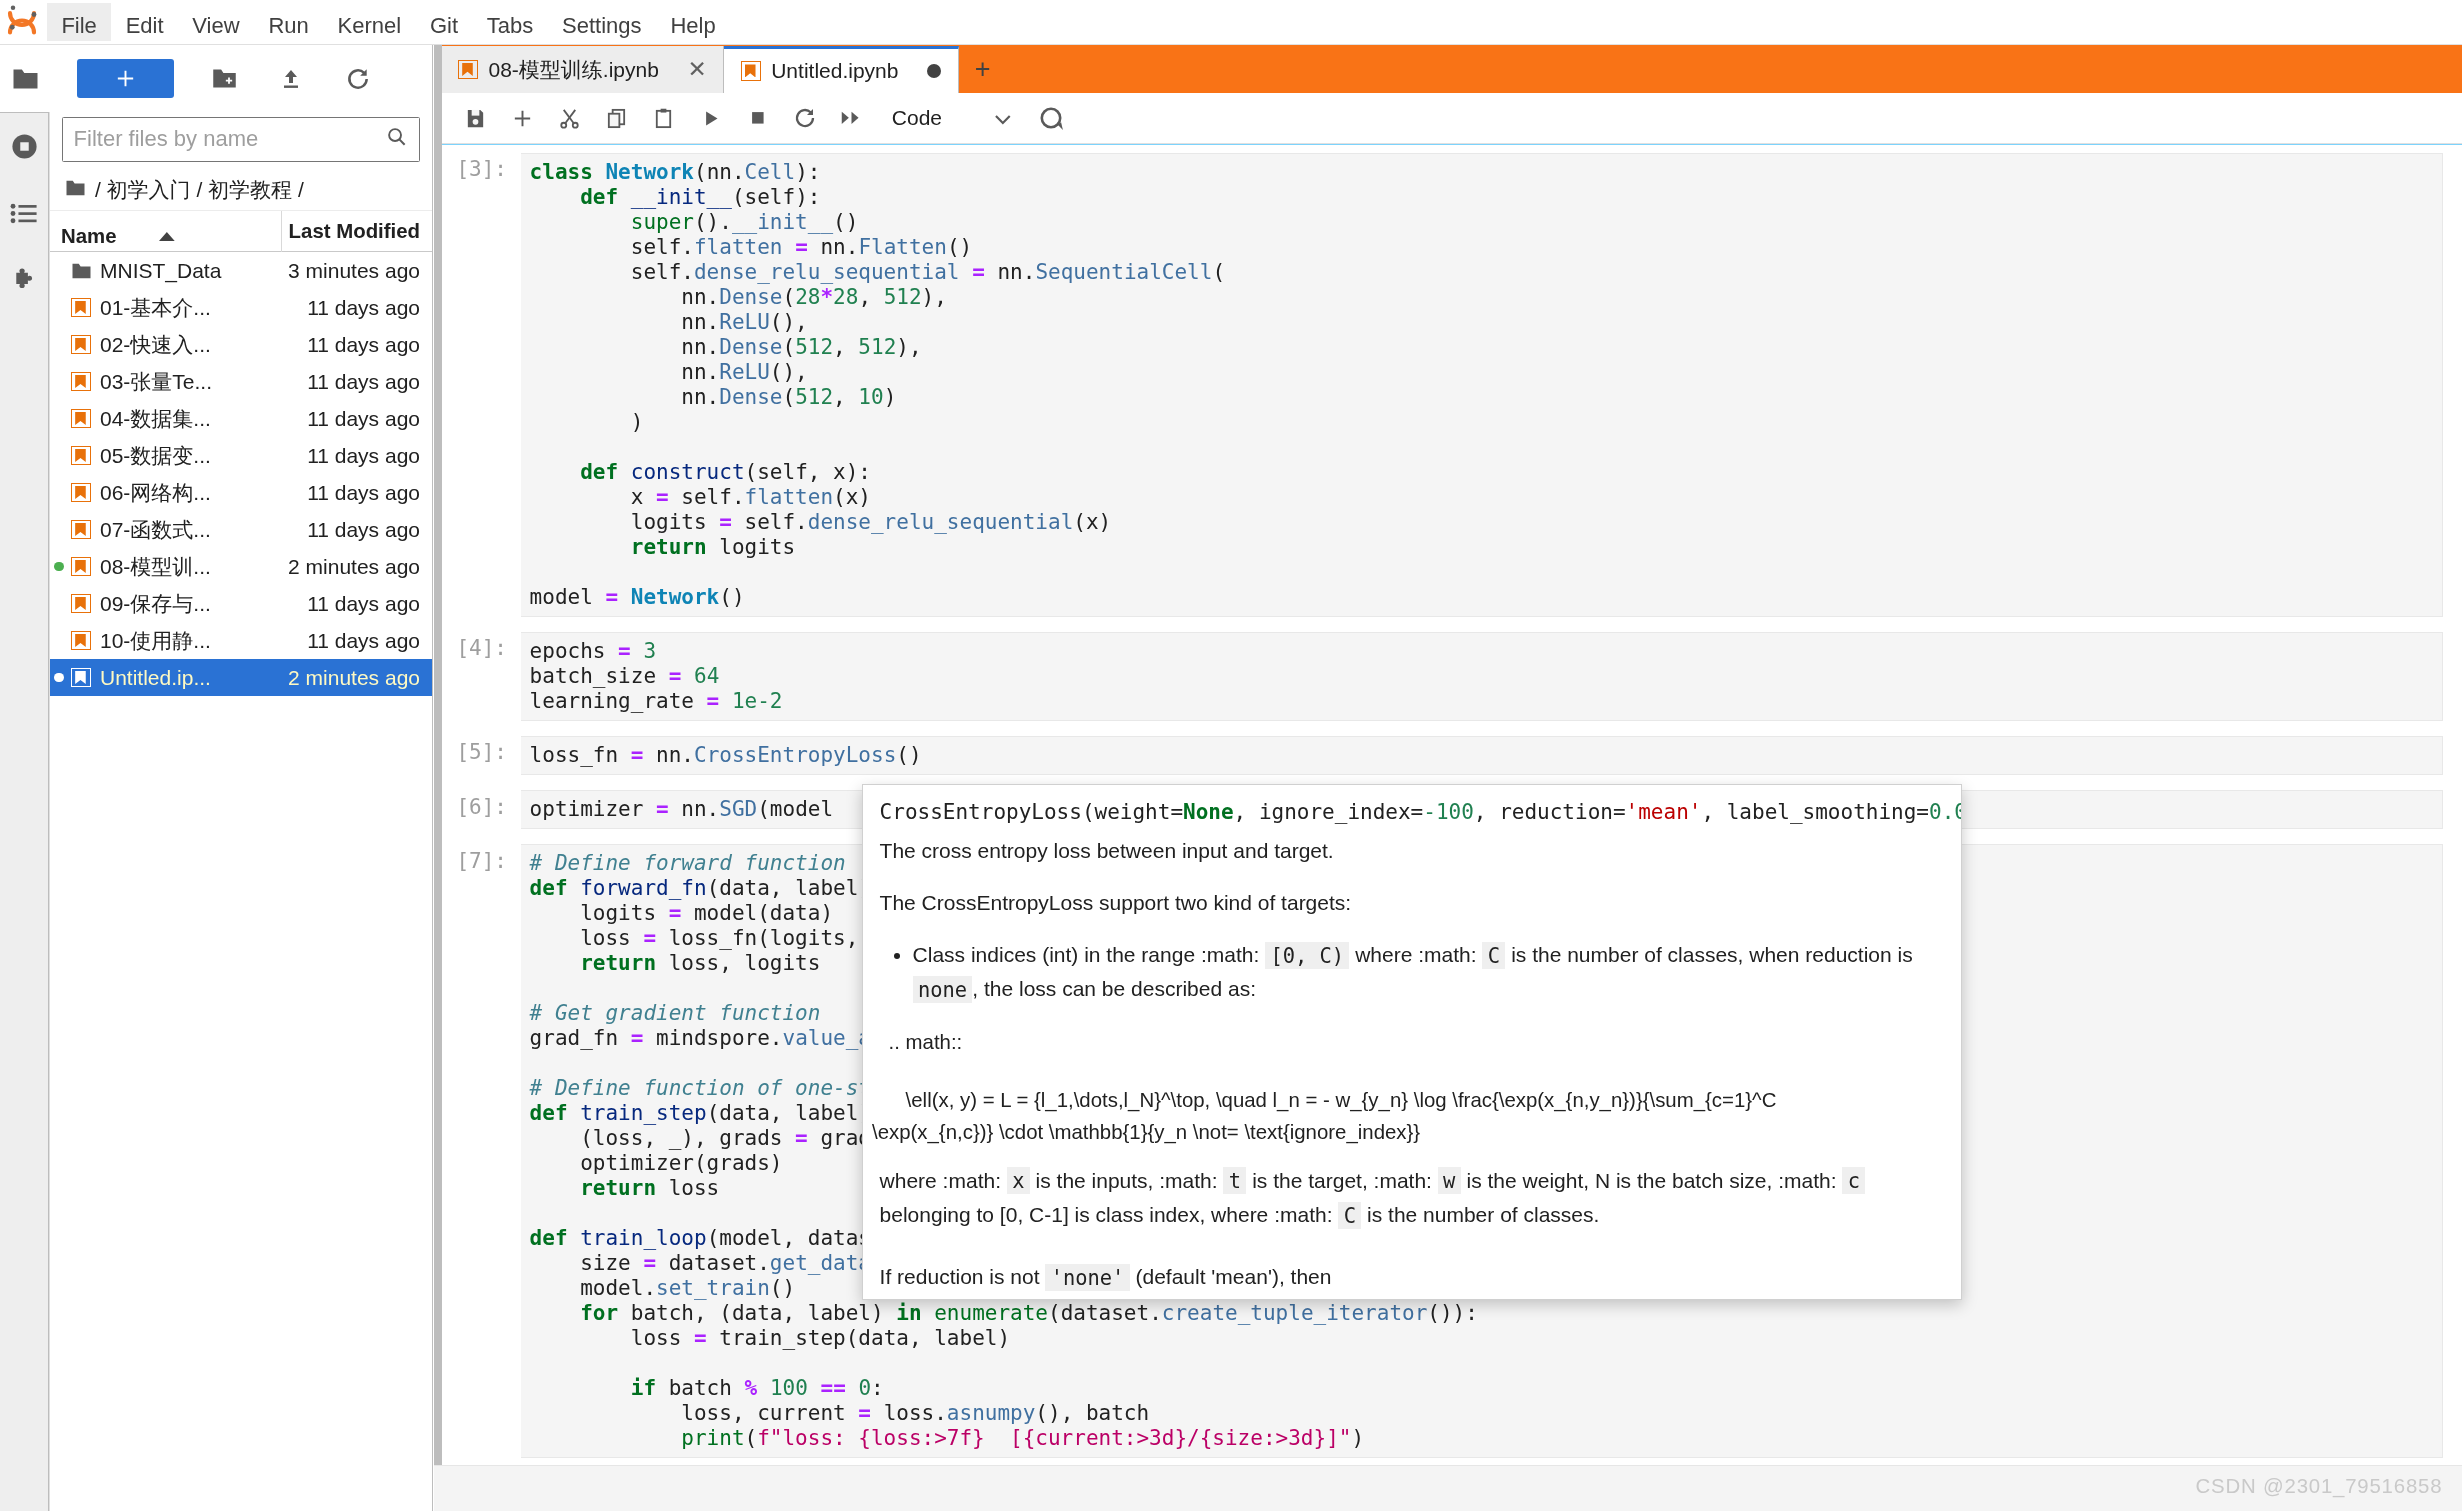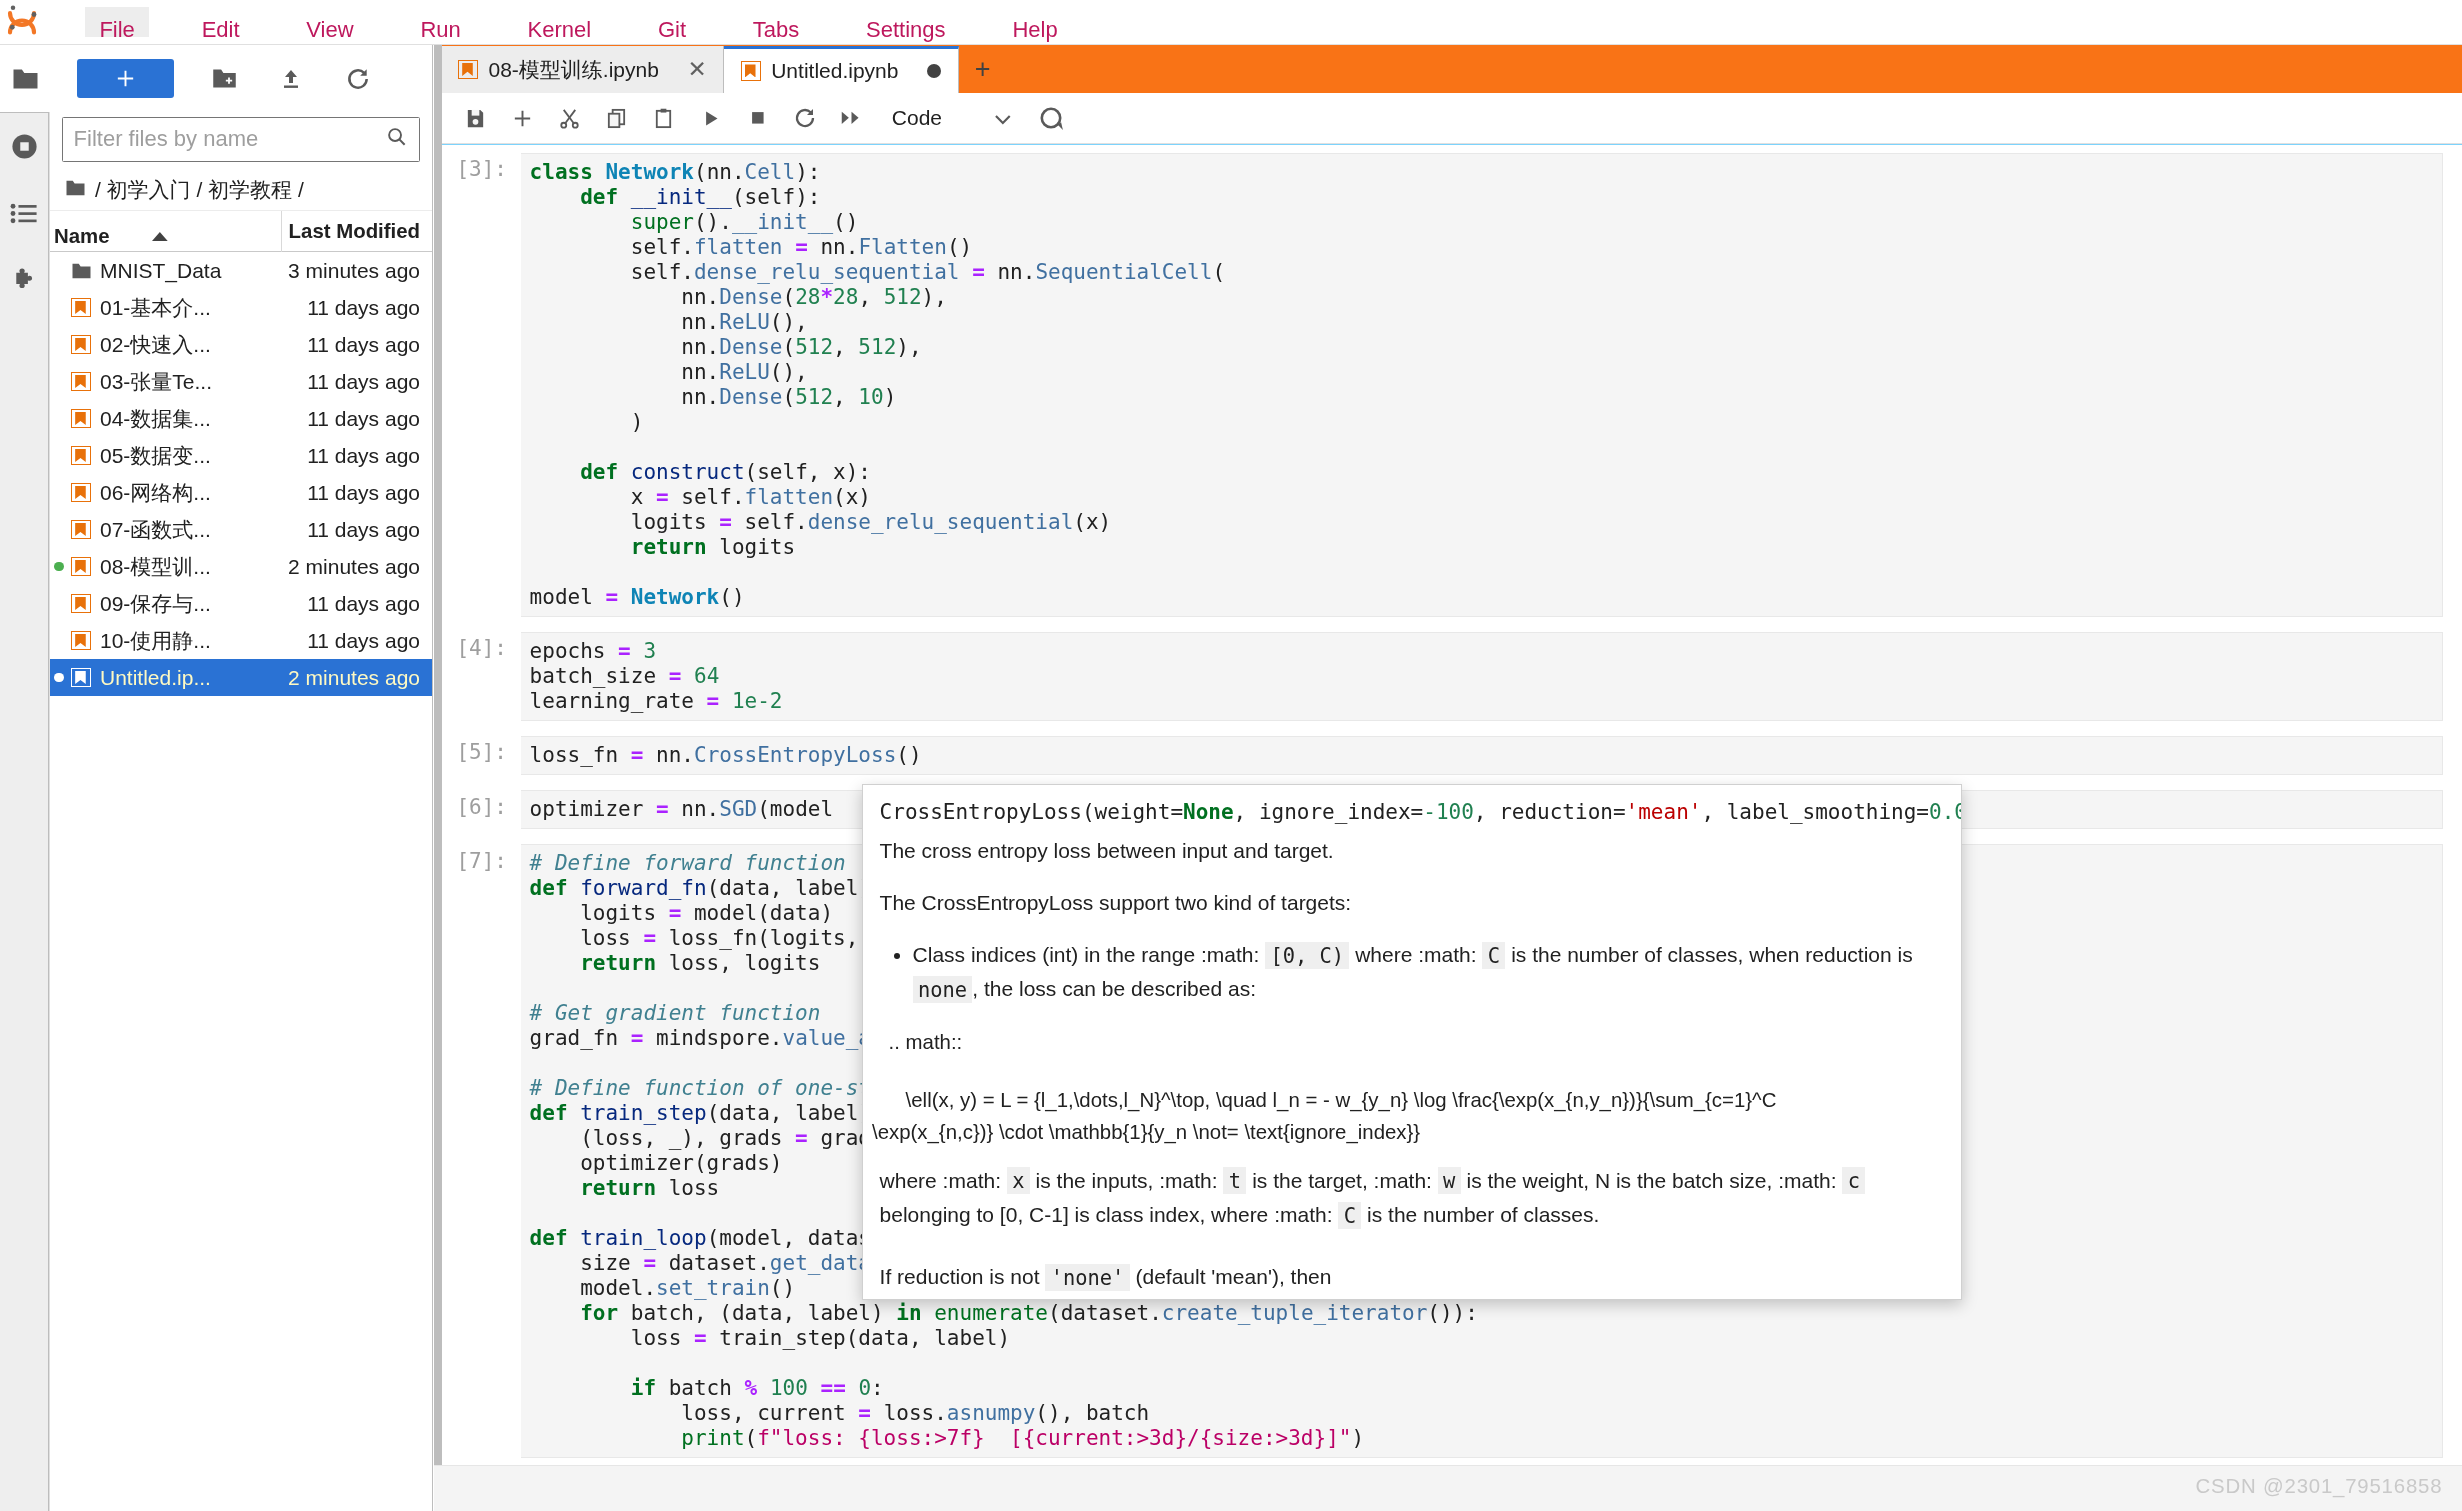--- a/index.html
+++ b/index.html
@@ -16,22 +16,22 @@
 
   
   #menubar {
     position:absolute; left:0; top:0; width:2462px; height:45px;
     background:#fff; border-bottom:0.8px solid #e0e0e0;
     display:flex; align-items:center;
   }
   #jp-logo { width:47px; height:45px; position:relative; flex:0 0 47px; }
   #jp-logo svg { position:absolute; left:6.8px; top:4.5px; }
   .menu-item {
-    padding:0 14.4px; height:30px; line-height:45px;
-    font-size:22px; color:#be185d; cursor:default; white-space:nowrap;margin-left:38px;
+    padding:0 14.4px; height:38px; line-height:45px;
+    font-size:22px; color:#404040; cursor:default; white-space:nowrap;
   }
   .menu-item.active { background:#ededed; }
 
   
   #activitybar {
     position:absolute; left:0; top:45px; width:50px; height:1467px;
     background:#fff; border-right:0.8px solid #e0e0e0;
   }
   #activitybar .ab-btn {
     width:50px; height:67px; display:flex; align-items:center; justify-content:center;
@@ -69,21 +69,21 @@
   }
   #fb-filter .ph { flex:1; color:#9e9e9e; font-size:22px; }
   #fb-breadcrumb {
     height:42px; display:flex; align-items:center; gap:8.3px; padding:0 13.6px;
     font-size:21px; color:#212121; border-bottom:0.8px solid #ececec;
   }
   #fb-header {
     height:41px; display:flex; align-items:center;
     border-bottom:0.8px solid #c9c9c9; font-weight:bold; font-size:20.4px;
   }
-  #fb-header .col-name { flex:1; padding-left:4px; display:flex; gap:7.6px;margin-top:11px; }
+  #fb-header .col-name { flex:1; padding-left:11px; display:flex; gap:7.6px;margin-top:11px; }
   #fb-header .col-mod  { width:151px; padding-right:12px; text-align:right; border-left:0.8px solid #d9d9d9; height:41px; line-height:41px;}
   .fb-row {
     height:37px; display:flex; align-items:center; font-size:21px; color:#212121;
   }
   .fb-row.selected { background:#2a72d4; color:#fef9c3; }
   .fb-row .dot { width:18px; flex:0 0 18px; display:flex; align-items:center; justify-content:center; }
   .fb-row .dot i { width:9.8px; height:9.8px; border-radius:50%; display:block; }
   .fb-row .ico { width:26px; flex:0 0 26px; display:flex; align-items:center; justify-content:center; }
   .fb-row .nm { flex:1; padding-left:6px; white-space:nowrap; overflow:hidden; }
   .fb-row .md { width:148px; flex:0 0 148px; text-align:right; padding-right:12px; white-space:nowrap; }

